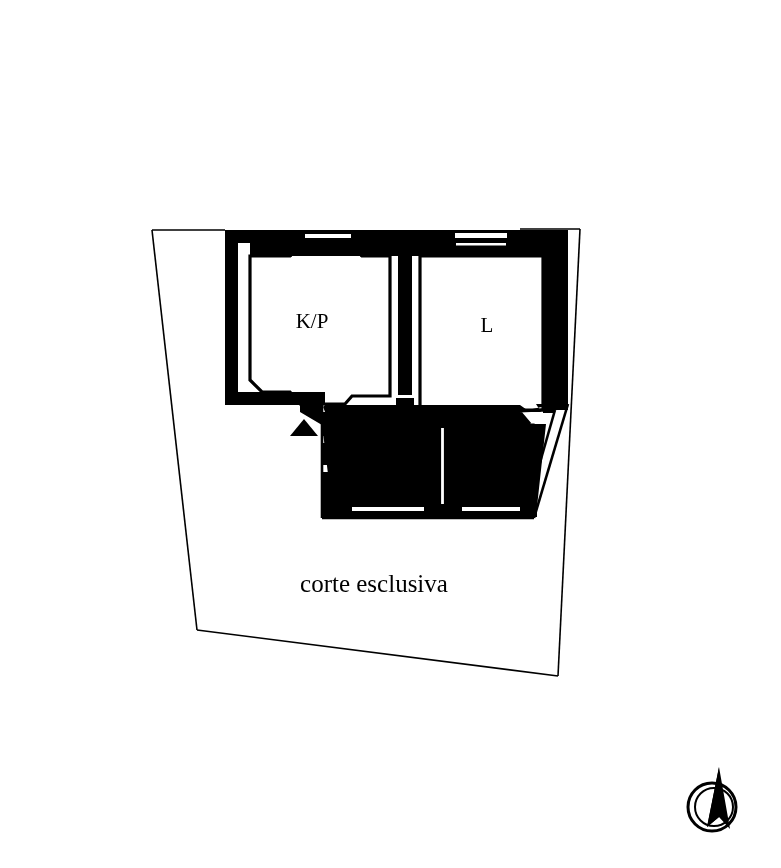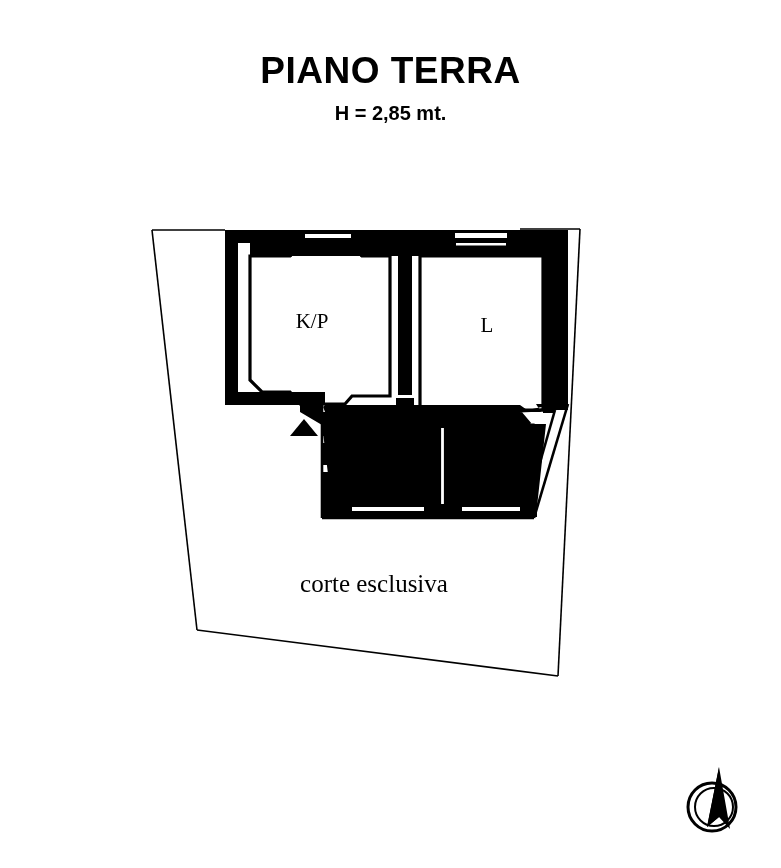--- a/index.html
+++ b/index.html
@@ -93,24 +93,20 @@
     top: 757px;
     width: 62px;
     height: 84px;
   }
 </style>
 </head>
 <body>
 
 <div id="plan-root">
 
-  <div class="title-block">
-    <span class="plan-title">PIANO TERRA</span>
-    <span class="plan-subtitle">H = 2,85 mt.</span>
-  </div>
 
   <svg class="plan-svg" viewBox="0 0 781 868">
 
     <g>
 
       <path class="boundary" d="M 152,230 L 197,630"></path>
 
       <path class="boundary" d="M 197,630 L 558,676"></path>
 
       <path class="boundary" d="M 580,229 L 558,676"></path>

